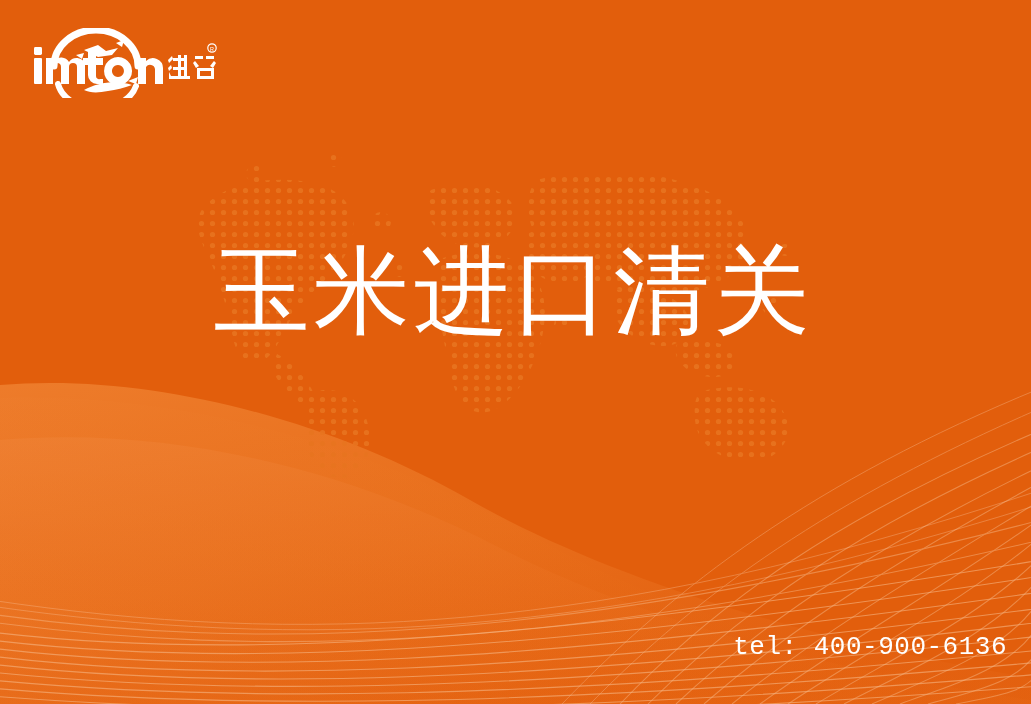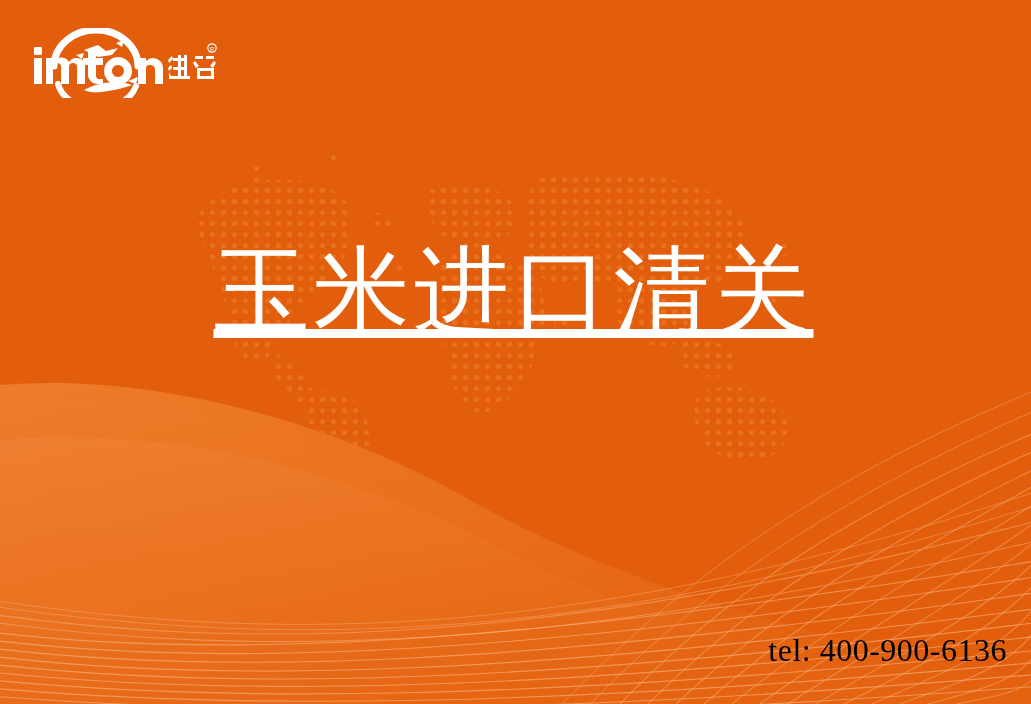--- a/index.html
+++ b/index.html
@@ -59,30 +59,30 @@
     text-align: center;
     color: #ffffff;
     font-family: "DejaVu Sans", "Liberation Sans", sans-serif;
     font-size: 96px;
     line-height: 118px;
     font-weight: 400;
     letter-spacing: 4px;
     white-space: nowrap;
   }
   #headline .line { display: block; }
-  #headline .line-1 { padding-right: 4px; text-decoration: underline; }
+  #headline .line-1 { padding-right: 4px; }
 
   
   #tel {
     position: absolute;
     right: 24px;
     top: 632px;
-    color: #000000;
-    font-family: Liberation Serif, serif;
-    font-size: 32px;
+    color: #ffffff;
+    font-family: Liberation Mono, monospace;
+    font-size: 26px;
     letter-spacing: 0.5px;
     white-space: nowrap;
   }
 </style>
 </head>
 <body>
 
 <div id="banner">
 
   <svg id="waves" class="layer" viewBox="0 0 1031 704" preserveAspectRatio="none">

